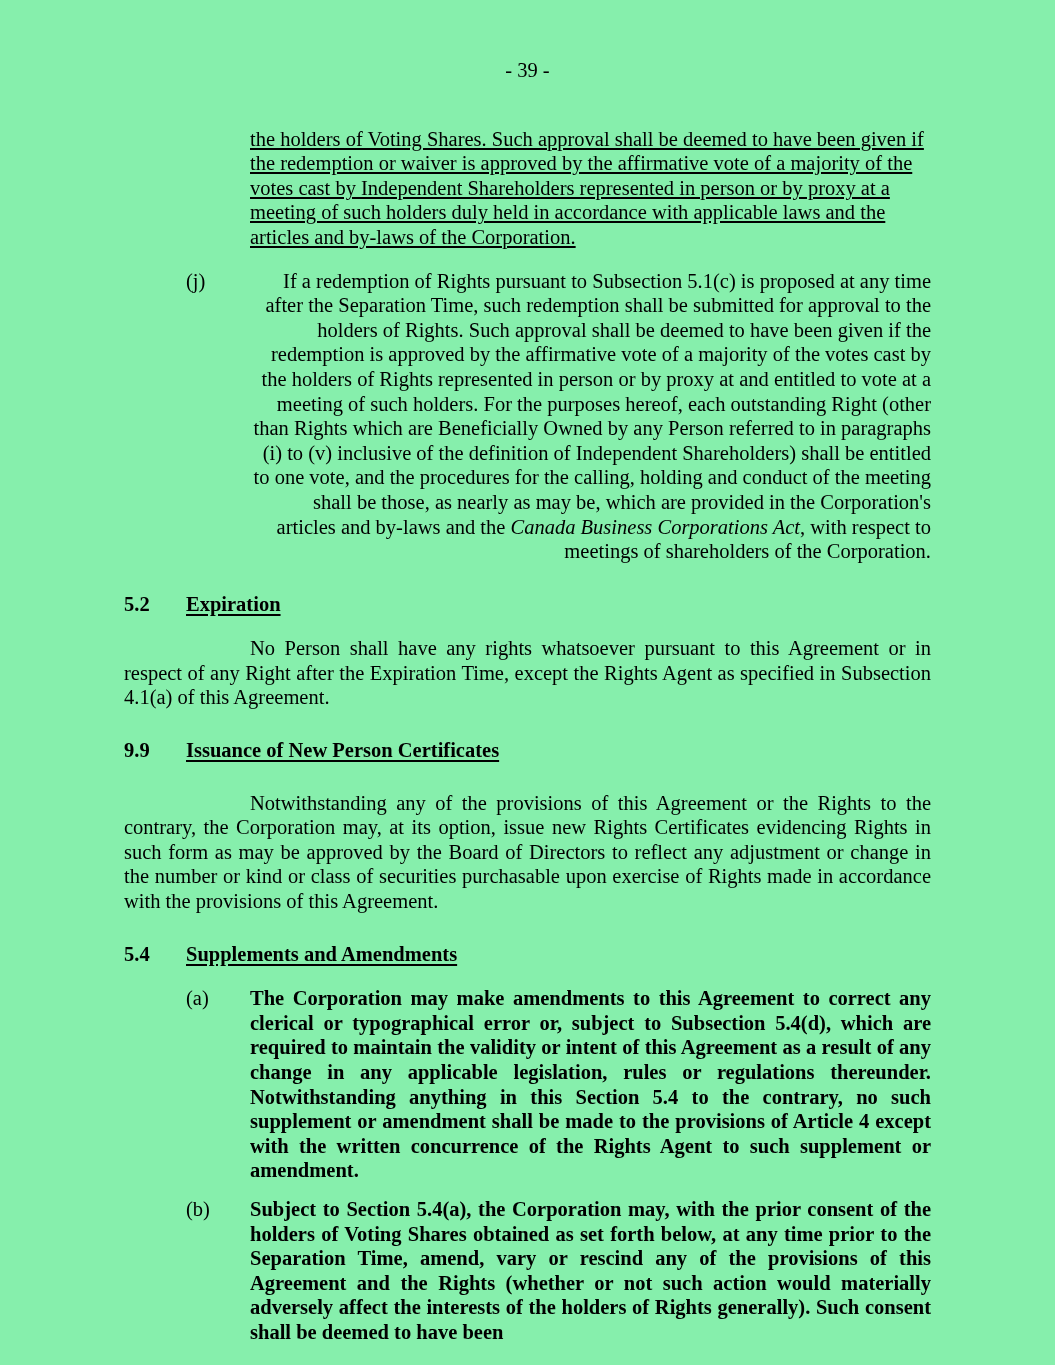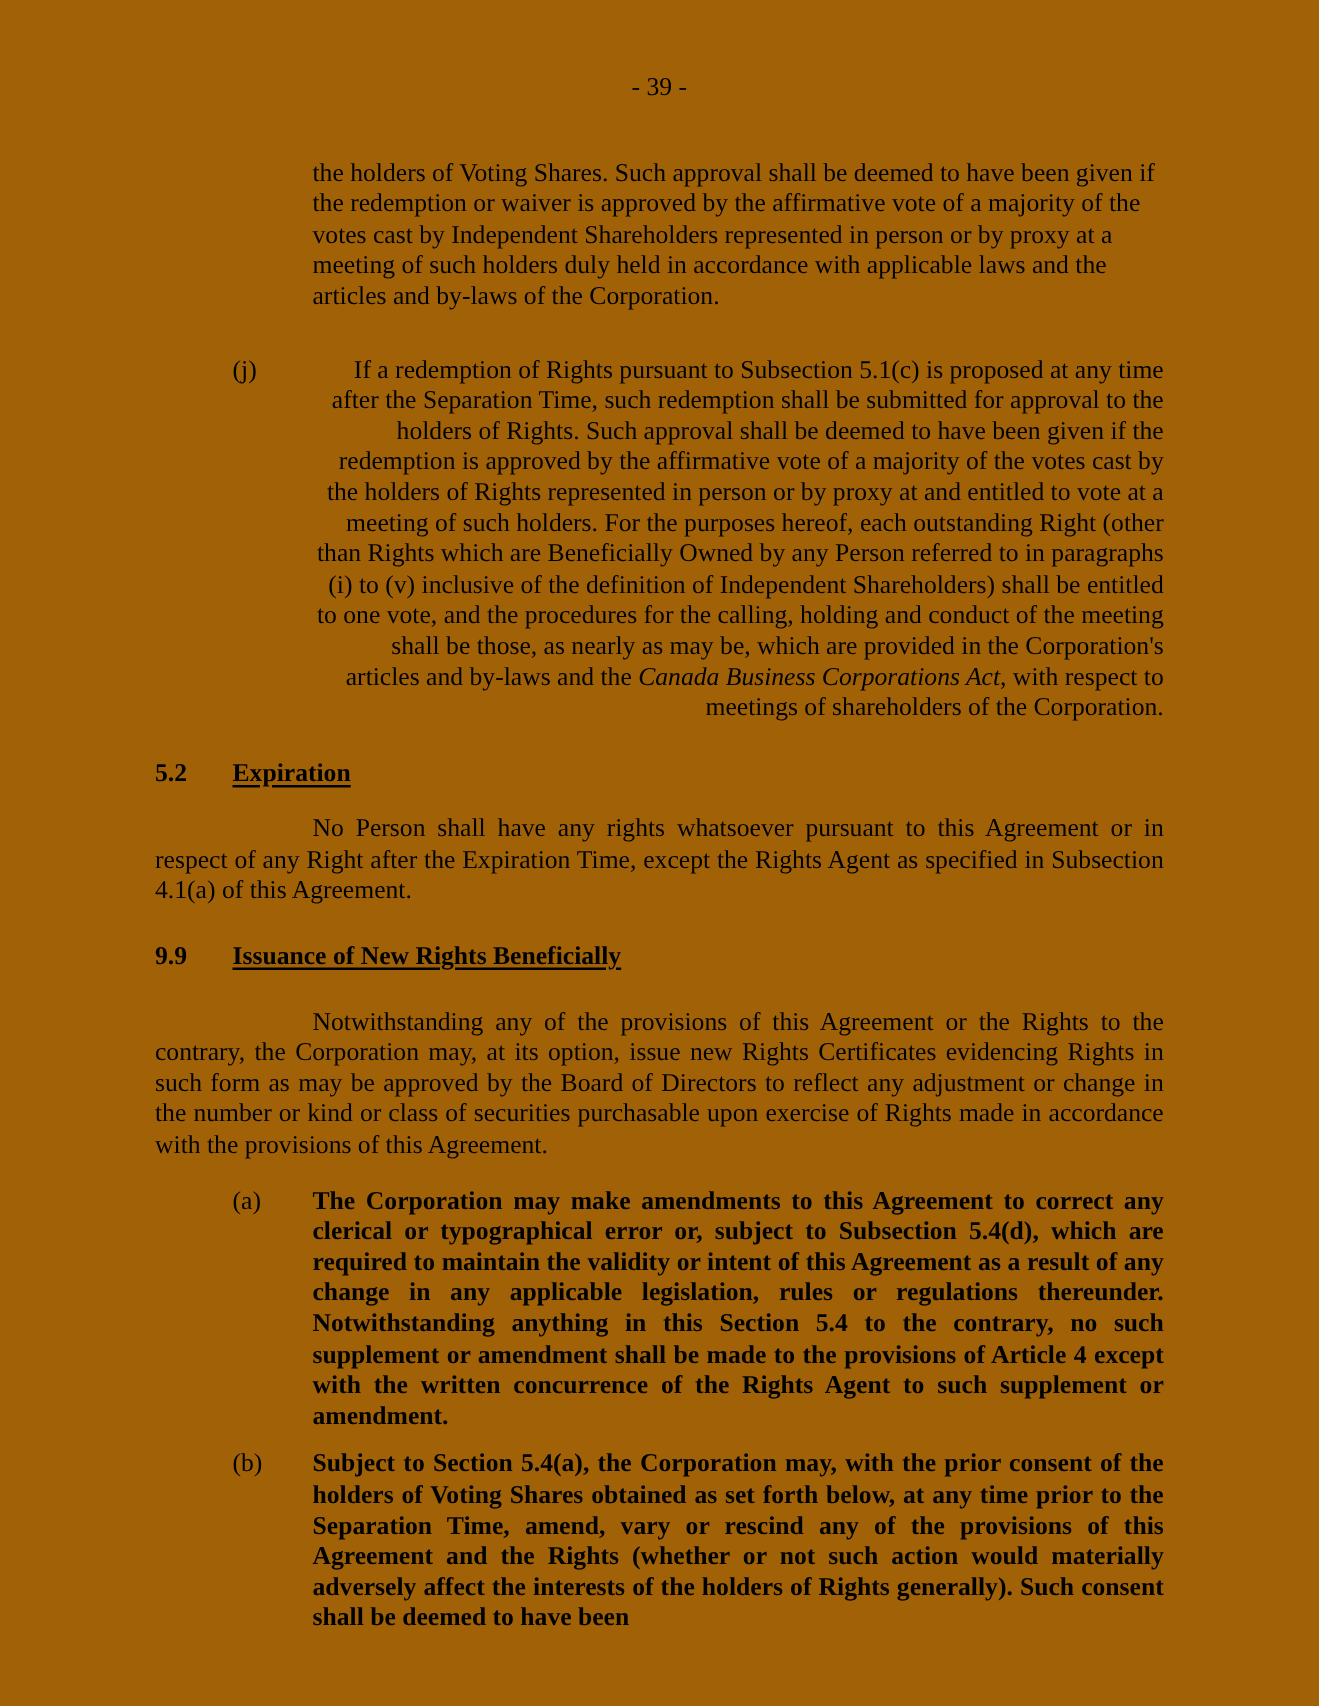--- a/index.html
+++ b/index.html
@@ -5,21 +5,21 @@
   html, body {
     margin: 0;
     padding: 0;
     background: #ffffff;
   }
   .page {
     position: relative;
     width: 1055px;
     height: 1365px;
     margin: 0 auto;
-    background: #a16207;
+    background: #86efac;
     box-sizing: border-box;
     padding: 58px 124px 0 124px;
     font-family: "Liberation Serif", "DejaVu Serif", serif;
     font-size: 20.5px;
     line-height: 24.6px;
     color: #000000;
     overflow: hidden;
   }
   .page-number {
     text-align: center;
@@ -56,21 +56,21 @@
     width: 62px;
   }
   .section-title {
     text-decoration: underline;
     text-underline-offset: 3px;
   }
   .italic { font-style: italic; }
   
   .mb10 { margin-bottom: 10px; }
   .mb14 { margin-bottom: 14px; }
-  .mb19 { margin-bottom: 34px; }
+  .mb19 { margin-bottom: 19px; text-decoration: underline; }
   .mb20 { margin-bottom: 20px; margin-top: 28px; }
 </style>
 </head>
 <body>
 
 <div class="page">
 
   <div class="page-number">- 39 -</div>
 
   <div class="para-continuation mb19">the holders of Voting Shares. Such approval shall be deemed to have been given if the redemption or waiver is approved by the affirmative vote of a majority of the votes cast by Independent Shareholders represented in person or by proxy at a meeting of such holders duly held in accordance with applicable laws and the articles and by-laws of the Corporation.</div>
@@ -80,25 +80,28 @@
     <div class="list-text align-left"><span>If a redemption of Rights pursuant to Subsection 5.1(c) is proposed at any time after the Separation Time, such redemption shall be submitted for approval to the holders of Rights. Such approval shall be deemed to have been given if the redemption is approved by the affirmative vote of a majority of the votes cast by the holders of Rights represented in person or by proxy at and entitled to vote at a meeting of such holders. For the purposes hereof, each outstanding Right (other than Rights which are Beneficially Owned by any Person referred to in paragraphs (i) to (v) inclusive of the definition of Independent Shareholders) shall be entitled to one vote, and the procedures for the calling, holding and conduct of the meeting shall be those, as nearly as may be, which are provided in the Corporation's articles and by-laws and the </span><span class="italic">Canada Business Corporations Act</span><span>, with respect to meetings of shareholders of the Corporation.</span></div>
   </div>
 
   <div class="section-heading mb20">
     <span class="section-number">5.2</span><span class="section-title">Expiration</span>
   </div>
 
   <div class="para mb14">No Person shall have any rights whatsoever pursuant to this Agreement or in respect of any Right after the Expiration Time, except the Rights Agent as specified in Subsection 4.1(a) of this Agreement.</div>
 
   <div class="section-heading mb20">
-    <span class="section-number">9.9</span><span class="section-title">Issuance of New Rights Beneficially</span>
+    <span class="section-number">9.9</span><span class="section-title">Issuance of New Person Certificates</span>
   </div>
 
   <div class="para mb20">Notwithstanding any of the provisions of this Agreement or the Rights to the contrary, the Corporation may, at its option, issue new Rights Certificates evidencing Rights in such form as may be approved by the Board of Directors to reflect any adjustment or change in the number or kind or class of securities purchasable upon exercise of Rights made in accordance with the provisions of this Agreement.</div>
 
+  <div class="section-heading mb20">
+    <span class="section-number">5.4</span><span class="section-title">Supplements and Amendments</span>
+  </div>
 
   <div class="list-item mb14">
     <div class="list-marker">(a)</div>
     <div class="list-text align-justify">The Corporation may make amendments to this Agreement to correct any clerical or typographical error or, subject to Subsection 5.4(d), which are required to maintain the validity or intent of this Agreement as a result of any change in any applicable legislation, rules or regulations thereunder. Notwithstanding anything in this Section 5.4 to the contrary, no such supplement or amendment shall be made to the provisions of Article 4 except with the written concurrence of the Rights Agent to such supplement or amendment.</div>
   </div>
 
   <div class="list-item">
     <div class="list-marker">(b)</div>
     <div class="list-text align-justify">Subject to Section 5.4(a), the Corporation may, with the prior consent of the holders of Voting Shares obtained as set forth below, at any time prior to the Separation Time, amend, vary or rescind any of the provisions of this Agreement and the Rights (whether or not such action would materially adversely affect the interests of the holders of Rights generally). Such consent shall be deemed to have been</div>
   </div>

